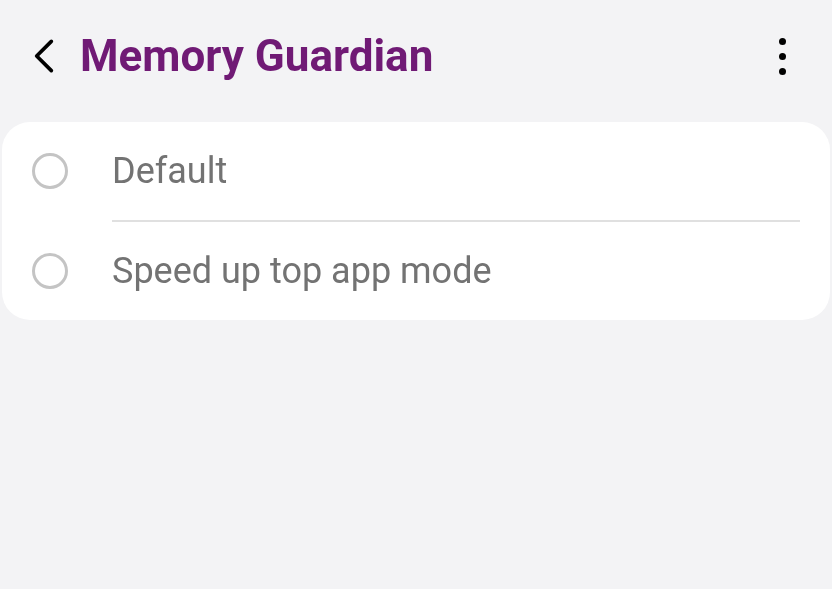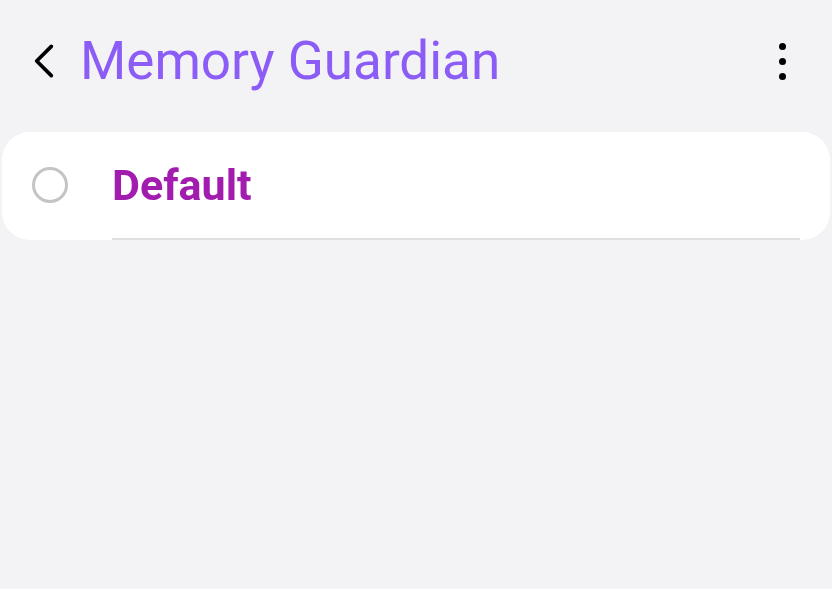--- a/index.html
+++ b/index.html
@@ -27,23 +27,23 @@
       align-items: center;
       justify-content: center;
       cursor: pointer;
       margin-right: 16px;
     }
     .back-btn svg {
       width: 22px;
       height: 38px;
     }
     .page-title {
-      font-size: 53px;
-      font-weight: 400;
-      color: #8b5cf6;
+      font-size: 44px;
+      font-weight: 700;
+      color: #701a75;
       flex: 1;
     }
     .more-btn {
       width: 40px;
       height: 40px;
       display: flex;
       flex-direction: column;
       align-items: center;
       justify-content: center;
       cursor: pointer;
@@ -85,23 +85,23 @@
       position: absolute;
       width: 18px;
       height: 18px;
       background: #3478f6;
       border-radius: 50%;
       top: 50%;
       left: 50%;
       transform: translate(-50%, -50%);
     }
     .option-label {
-      font-size: 43px;
-      font-weight: 700;
-      color: #a21caf;
+      font-size: 36px;
+      font-weight: 400;
+      color: #737373;
     }
     .divider {
       height: 1px;
       background: #e0e0e0;
       margin-left: 110px;
       margin-right: 30px;
     }
   </style>
 </head>
 <body>
@@ -120,13 +120,17 @@
   </div>
 </div>
 
 <div class="options-card">
   <div class="option-row">
     <div class="radio"></div>
     <div class="option-label">Default</div>
   </div>
   <div class="divider"></div>
   <div class="divider"></div>
+  <div class="option-row">
+    <div class="radio"></div>
+    <div class="option-label">Speed up top app mode</div>
+  </div>
 </div>
 
 </body></html>

